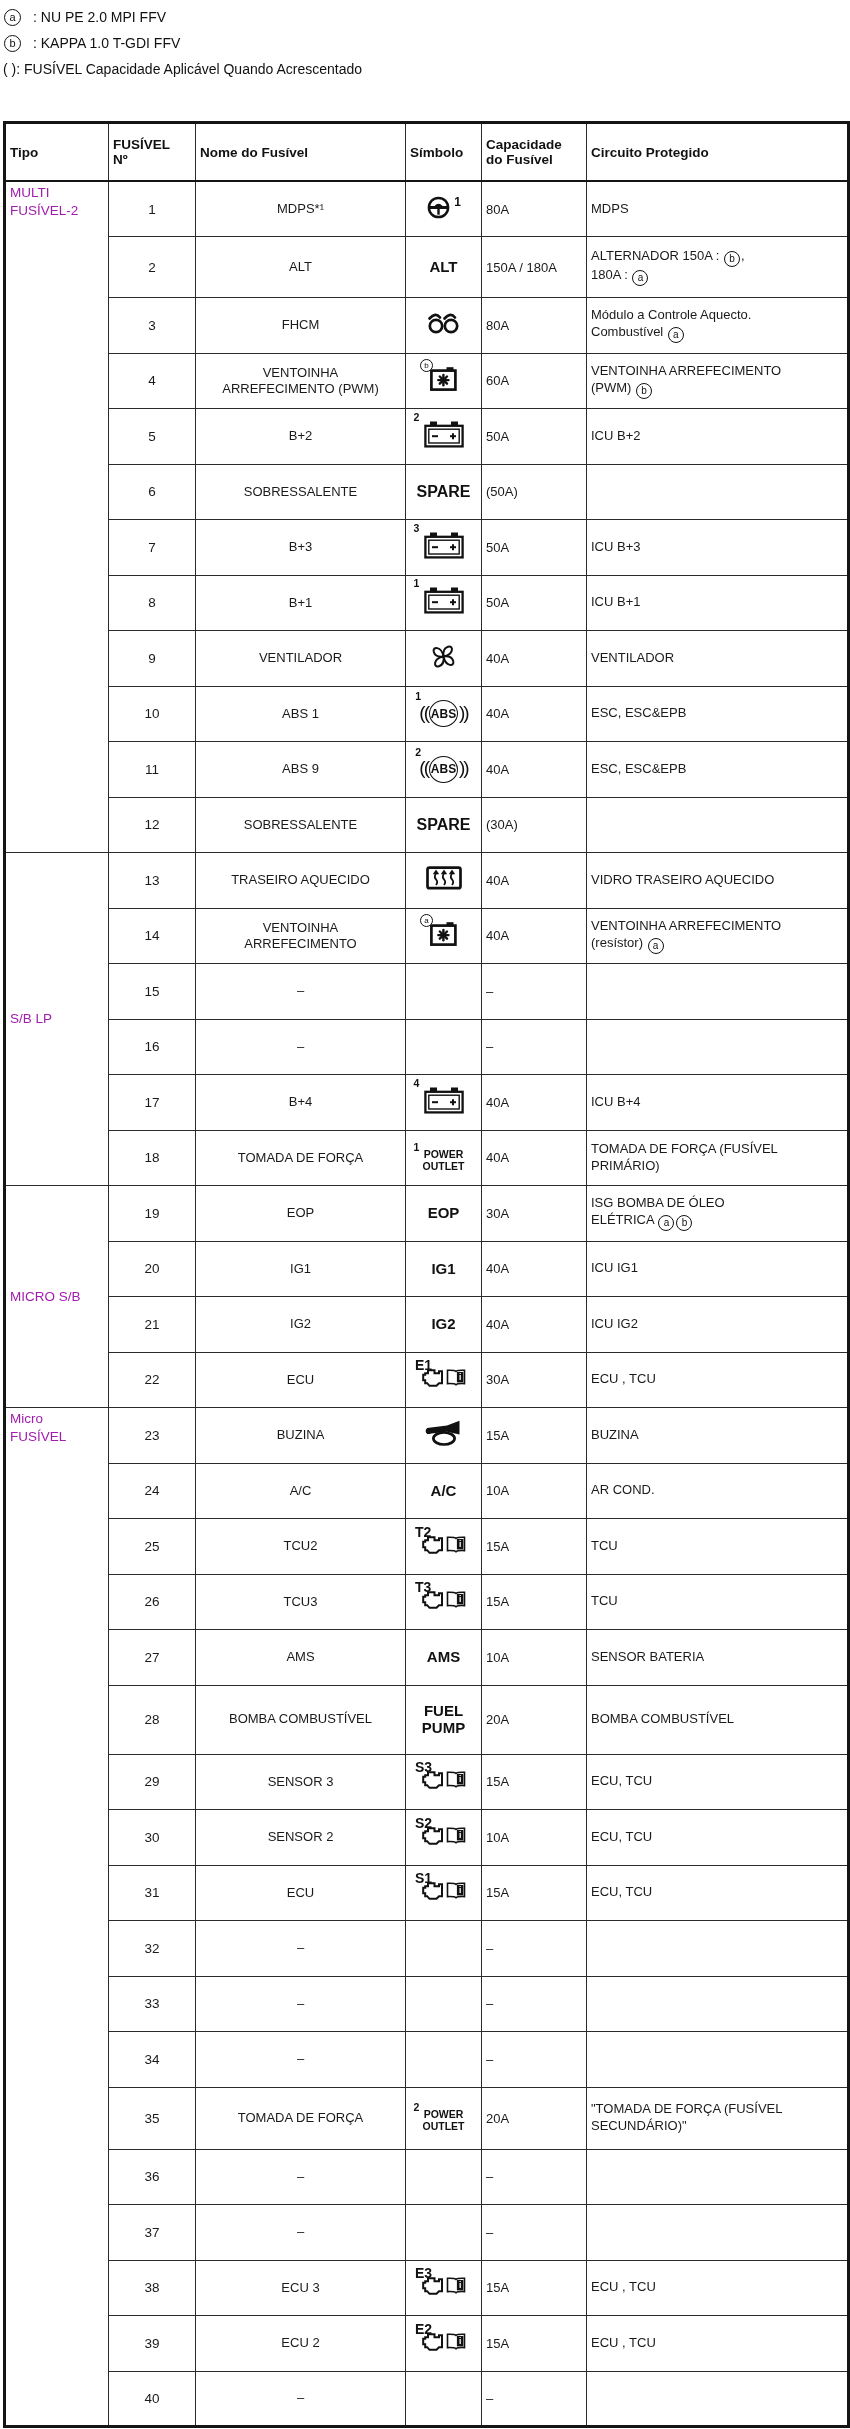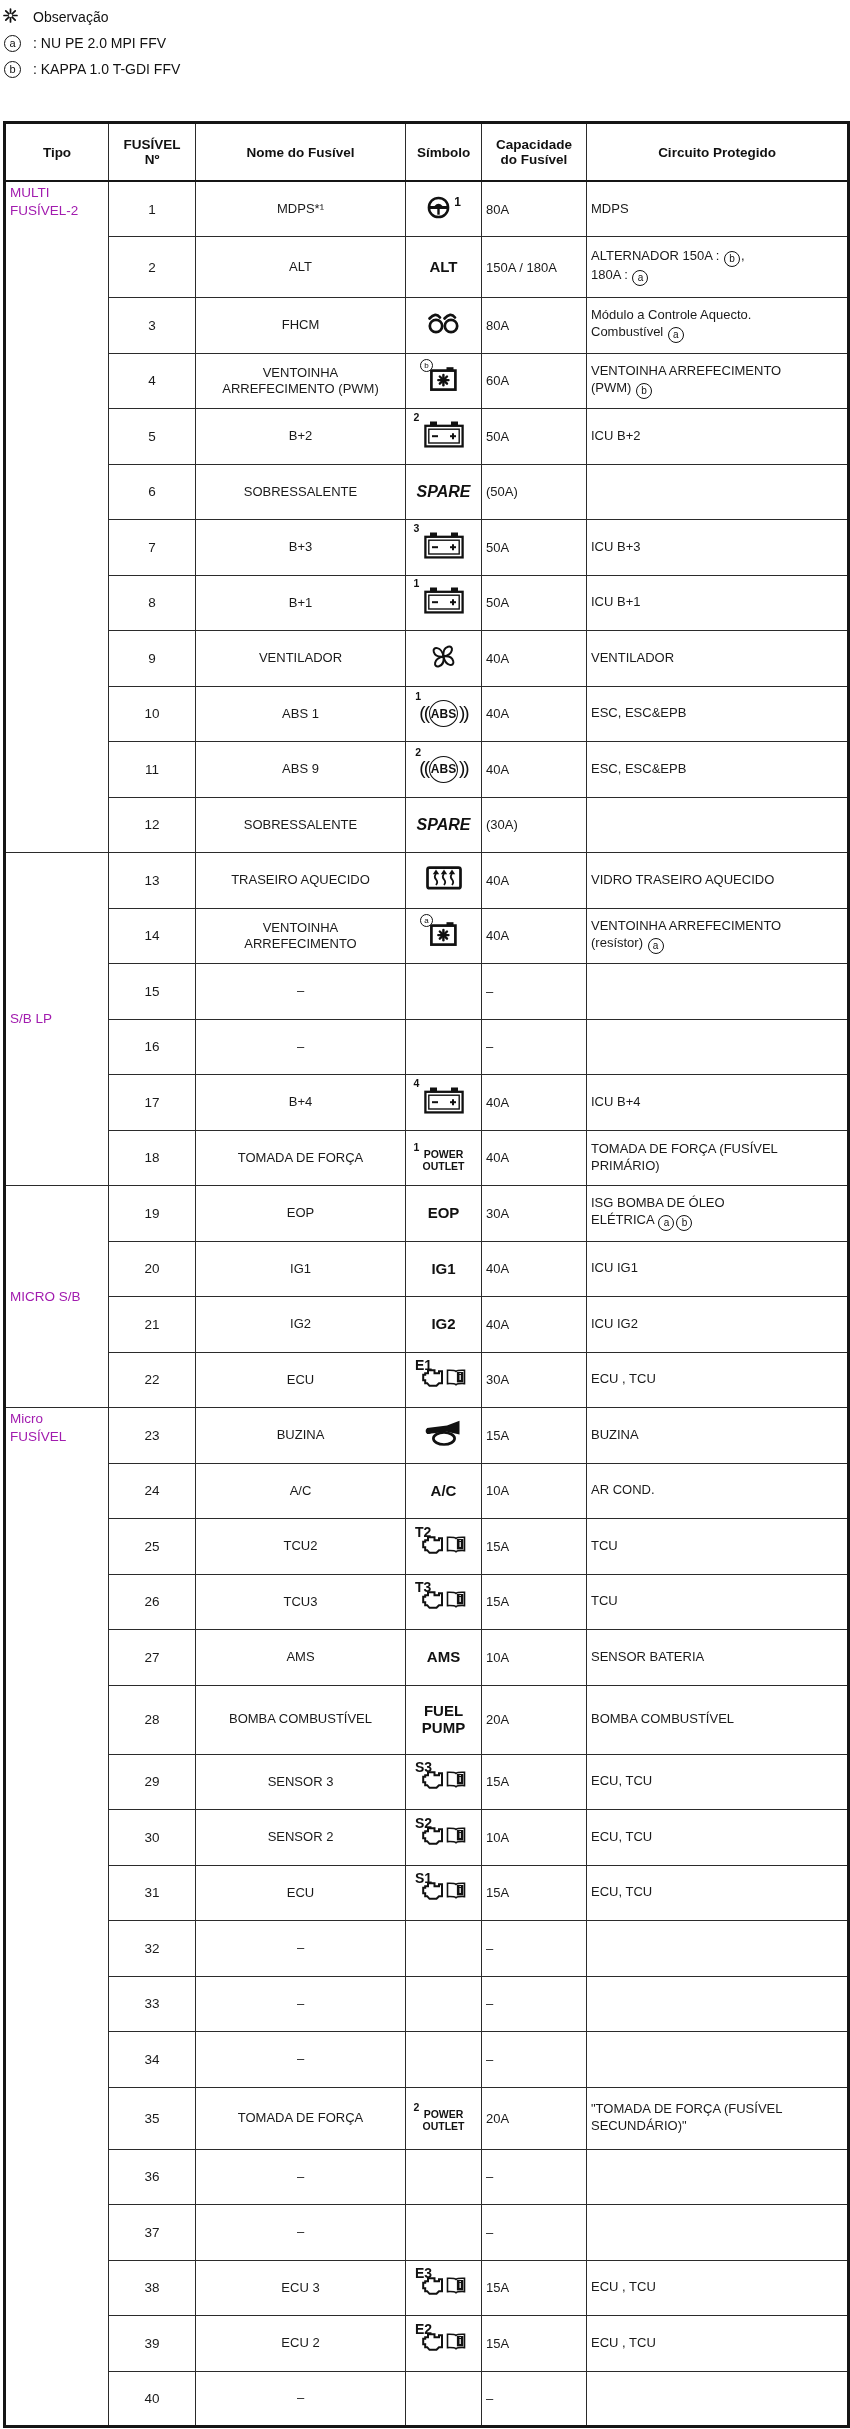--- a/index.html
+++ b/index.html
@@ -30,40 +30,40 @@
     border-collapse:collapse;table-layout:fixed;
     width:844px;background:#fff;
     border:3px solid #151515;
   }
   #fuse-table th,#fuse-table td{
     border:1.5px solid #2b2b2b;
     padding:2px 4px;
     overflow:hidden;
   }
   #fuse-table thead th{
-    font-size:13.5px;font-weight:bold;text-align:center;vertical-align:middle;
+    font-size:13.5px;font-weight:bold;text-align:left;vertical-align:middle;
     border-bottom:2.5px solid #151515;height:52px;color:#111;
   }
   #fuse-table tbody tr{height:55.5px;}
   td.c-no{ text-align:center;vertical-align:middle;font-size:13.5px;}
   td.c-name{text-align:center;vertical-align:middle;font-size:13px;line-height:1.25;}
   td.c-sym{ text-align:center;vertical-align:middle;}
   td.c-cap{ text-align:left;vertical-align:middle;font-size:13px;}
   td.c-circ{text-align:left;vertical-align:middle;font-size:13px;line-height:1.3;padding-left:8px;}
   td.c-tipo{
     text-align:left;vertical-align:middle;font-size:13.5px;line-height:1.3;color:#a21caf;
   }
   td.c-tipo.gl-0{vertical-align:top;padding-top:30px;}
   td.c-tipo.gl-3{vertical-align:top;padding-top:238px;}
   tr.gend > td{border-bottom:3px solid #151515;}
   
   .sym-wrap{position:relative;display:inline-flex;align-items:center;justify-content:center;}
   .sym-text{font-weight:bold;font-size:15px;line-height:1.1;color:#111;letter-spacing:0;}
   .sym-text.two{font-size:15px;}
-  .sym-text.spare{font-size:16px;font-style:italic;}
+  .sym-text.spare{font-size:16px;}
   .sup{
     position:absolute;left:-10px;top:-9px;
     font-size:10.5px;font-weight:bold;line-height:1;color:#111;
   }
   .sup-right{font-size:12px;font-weight:bold;margin-left:2px;align-self:flex-start;color:#111;}
   .sup .circ{width:11px;height:11px;font-size:8px;border-width:1px;}
   .abs-group{display:inline-flex;align-items:center;}
   .abs-paren{font-size:19px;letter-spacing:-2px;font-weight:normal;color:#111;transform:translateY(-1px);}
   .abs-circle{
     width:27px;height:25px;border:1.8px solid #111;border-radius:50%;
@@ -74,46 +74,35 @@
   .engine-label{
     position:absolute;left:-6px;top:-11px;font-size:14px;font-weight:bold;color:#111;
   }
   .dash{font-size:13px;}
 </style>
 </head>
 <body>
 
 <div id="page">
   <div id="notes">
-      <div class="note-line">
-        <span class="note-marker">
-          <span><svg width="15" height="15" viewBox="0 0 15 15">
-              <g stroke="#111" stroke-width="1.7" stroke-linecap="round">
-                <line x1="7.5" y1="1" x2="7.5" y2="14"></line>
-                <line x1="1" y1="7.5" x2="14" y2="7.5"></line>
-                <line x1="2.8" y1="2.8" x2="12.2" y2="12.2"></line>
-                <line x1="12.2" y1="2.8" x2="2.8" y2="12.2"></line>
-              </g>
-              <circle cx="7.5" cy="7.5" r="1.7" fill="#fff"></circle>
-            </svg></span>
-        </span>
-        <span class="note-text">Observação</span>
-      </div>
       <div class="note-line">
         <span class="note-marker">
           <span class="circ">a</span>
         </span>
         <span class="note-text">: NU PE 2.0 MPI FFV</span>
       </div>
       <div class="note-line">
         <span class="note-marker">
           <span class="circ">b</span>
         </span>
         <span class="note-text">: KAPPA 1.0 T-GDI FFV</span>
       </div>
+      <div class="note-line">
+        <span class="note-text">( ): FUSÍVEL Capacidade Aplicável Quando Acrescentado</span>
+      </div>
     </div>
   <table id="fuse-table">
     <colgroup>
       <col style="width:104px">
         <col style="width:87px">
         <col style="width:210px">
       <col style="width:76px">
         <col style="width:105px">
         <col style="width:262px">
     </colgroup>

